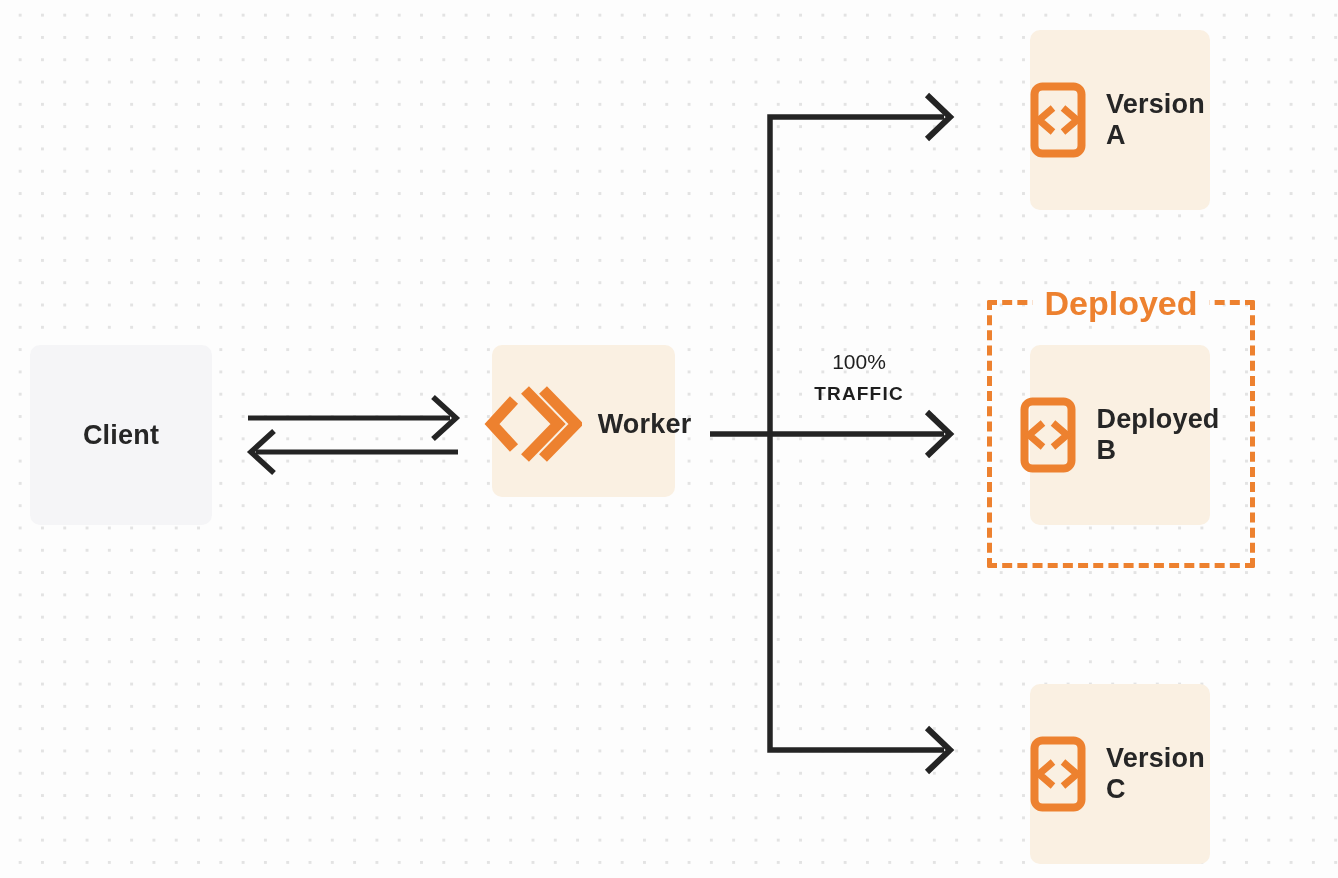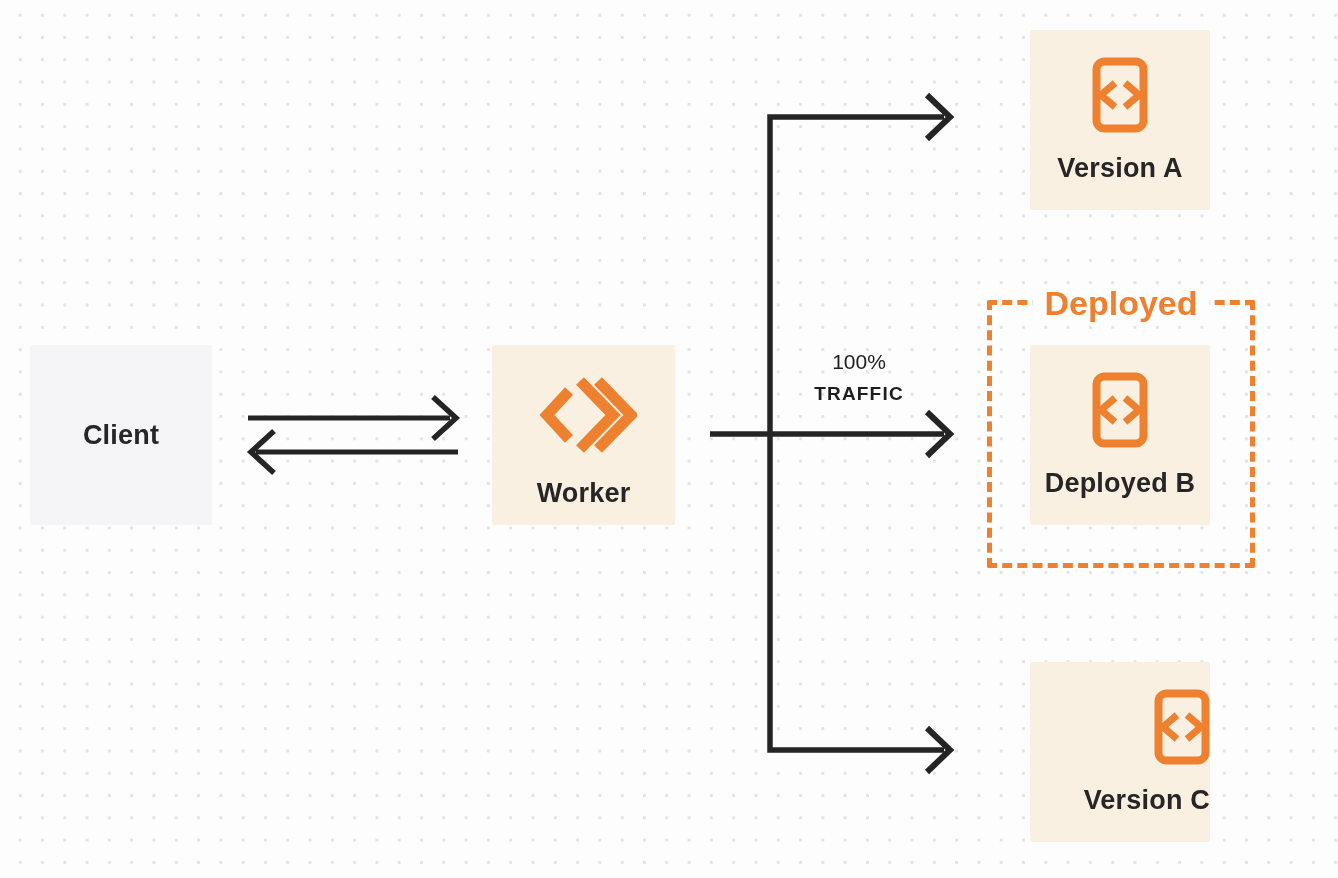--- a/index.html
+++ b/index.html
@@ -11,52 +11,52 @@
   .canvas {
     position: relative;
     width: 1338px; height: 878px;
     background-color: #FDFDFD;
     background-image: radial-gradient(circle, #E3E3E3 1.5px, transparent 1.7px);
     background-size: 22.3px 22.3px;
     background-position: 9px 4px;
   }
   .node {
     position: absolute;
-    border-radius: 2px;
+    border-radius: 10px;
     display: flex;
-    flex-direction: column;
+    flex-direction: row;
     align-items: center;
     justify-content: center;
   }
   .node-label {
     font-weight: 700;
     font-size: 27px;
     color: #262626;
     letter-spacing: 0.2px;
   }
   .client-node {
     left: 30px; top: 345px; width: 182px; height: 180px;
     background: #F5F5F7;
   }
   .worker-node {
-    left: 492px; top: 345px; width: 183px; height: 180px;
+    left: 492px; top: 345px; width: 183px; height: 152px;
     background: #FAF0E2;
     gap: 16px;
     padding-top: 6px;
     box-sizing: border-box;
   }
   .version-node {
     width: 180px; height: 180px;
     background: #FAF0E2;
     gap: 20px;
     box-sizing: border-box;
   }
   .version-a { left: 1030px; top: 30px; }
   .version-b { left: 1030px; top: 345px; }
-  .version-c { left: 1030px; top: 662px; align-items: flex-end; }
+  .version-c { left: 1030px; top: 684px; }
 
   .arrow-layer {
     position: absolute;
     left: 0; top: 0;
     width: 1338px; height: 878px;
     pointer-events: none;
   }
 
   .deployed-box {
     position: absolute;

